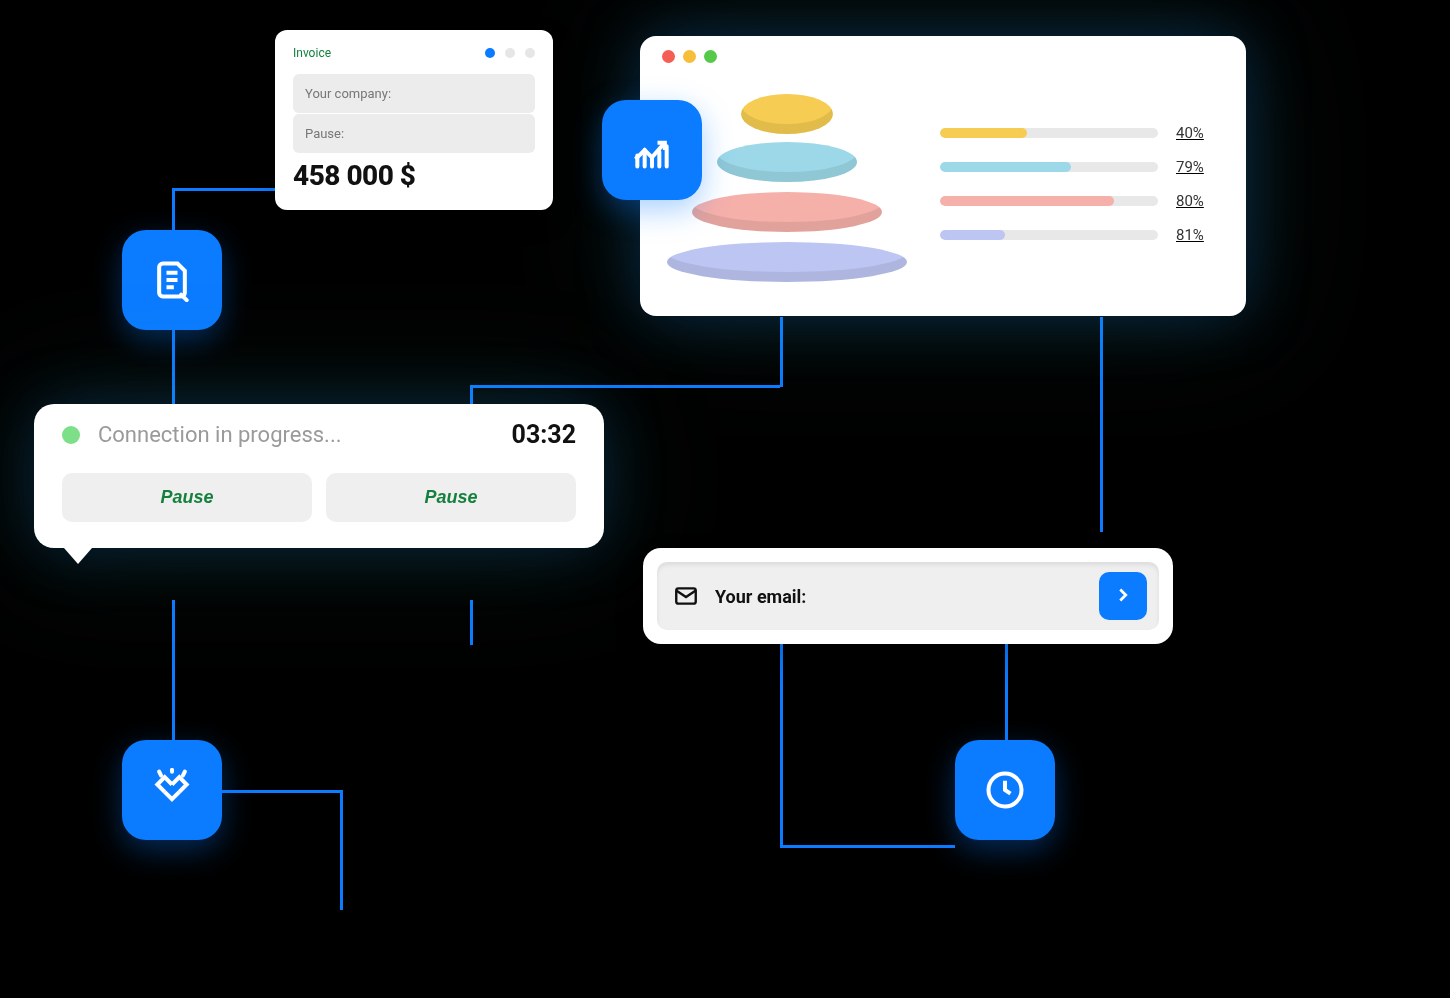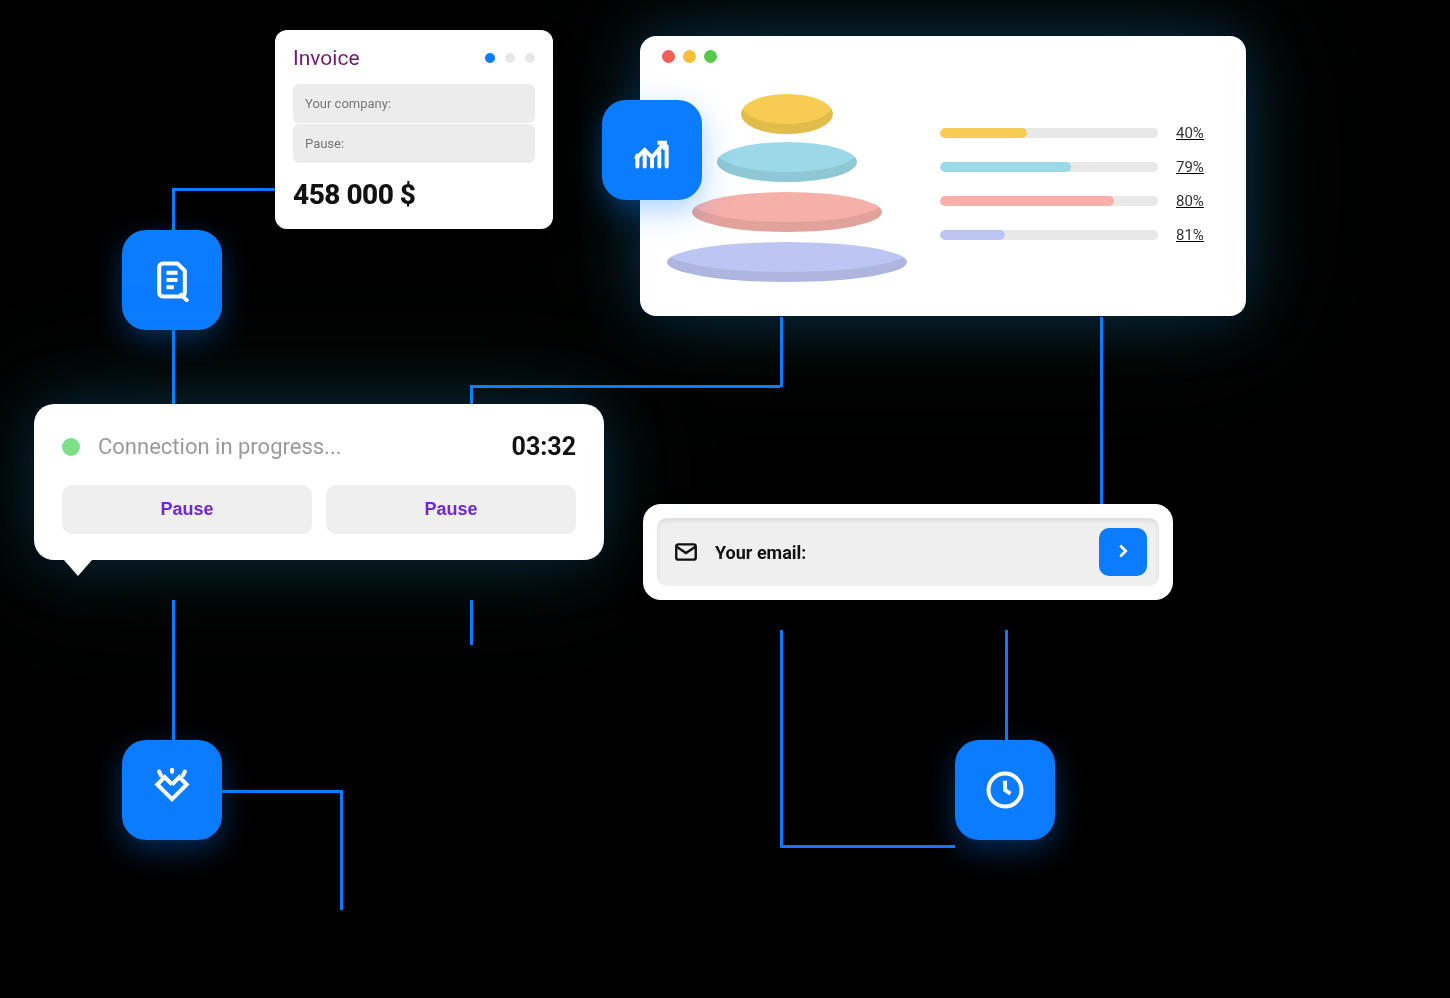--- a/index.html
+++ b/index.html
@@ -45,33 +45,33 @@
     left: 275px;
     top: 30px;
     width: 278px;
     background: #fff;
     border-radius: 12px;
     padding: 16px 18px 18px;
     z-index: 20;
     box-shadow: 0 10px 30px rgba(0,0,0,0.12);
   }
   .invoice-head { display: flex; justify-content: space-between; align-items: center; margin-bottom: 14px;}
-  .invoice-title { font-size: 21px; color: #701a75; }
+  .invoice-title { font-size: 12px; color: #15803d; }
   .dots { display: flex; gap: 10px; }
   .dot { width: 10px; height: 10px; border-radius: 50%; background: #E6E6E6; }
   .dot.active { background: #0B7BFF; }
   .field {
     background: #ECECEC;
     border-radius: 6px;
     padding: 12px 12px;
     font-size: 13px;
     color: #777;
     margin-bottom: 1px;
   }
-  .invoice-amount { font-size: 28px; font-weight: 800; color: #111; margin-top: 15px; letter-spacing: -0.5px;}
+  .invoice-amount { font-size: 28px; font-weight: 800; color: #111; margin-top: 6px; letter-spacing: -0.5px;}
 
   
   .analytics-wrap {
     position: absolute;
     left: 640px;
     top: 36px;
     width: 606px;
     height: 280px;
     z-index: 5;
     filter: drop-shadow(0 0 30px rgba(11,123,255,0.25)) drop-shadow(0 0 60px rgba(80,220,160,0.12));
@@ -115,48 +115,48 @@
     top: 404px;
     width: 570px;
     z-index: 20;
     filter: drop-shadow(0 0 30px rgba(11,123,255,0.2)) drop-shadow(0 0 60px rgba(80,220,160,0.12));
   }
   .conn-card {
     position: relative;
     width: 100%;
     background: #fff;
     border-radius: 20px;
-    padding: 28px 28px 26px;
+    padding: 16px 28px 26px;
   }
   .conn-card::after {
     content:"";
     position:absolute;
     left: 30px; bottom: -16px;
     width: 0; height: 0;
     border-left: 14px solid transparent;
     border-right: 14px solid transparent;
     border-top: 16px solid #fff;
   }
   .conn-top { display:flex; align-items:center; gap:18px; margin-bottom: 24px;}
   .status-dot { width:18px; height:18px; border-radius:50%; background:#7DDF87; flex:none;}
   .conn-text { flex:1; font-size: 22px; color:#9A9A9A; }
   .conn-time { font-size: 25px; font-weight:700; color:#111; }
   .conn-btns { display:flex; gap: 14px; }
   .btn {
     flex:1; text-align:center; padding: 14px 0; border-radius: 10px;
     font-weight:700; font-size:18px; cursor:pointer; border:none;
   }
-  .btn-grey { background:#EFEFEF; color:#6d28d9; }
+  .btn-grey { background:#EFEFEF; color:#15803d;font-style:italic; }
   .btn-red  { background:#F8C0BA; color:#fff; }
 
   
   .email-wrap {
     position: absolute;
     left: 643px;
-    top: 504px;
+    top: 548px;
     width: 530px;
     z-index: 20;
     background: #fff;
     border-radius: 18px;
     padding: 14px;
     box-shadow: 0 14px 30px rgba(0,0,0,0.15);
   }
   .email-inner {
     display:flex; align-items:center; gap:16px;
     background:#EFEFEF; border-radius: 10px; padding: 10px 12px 10px 16px;

